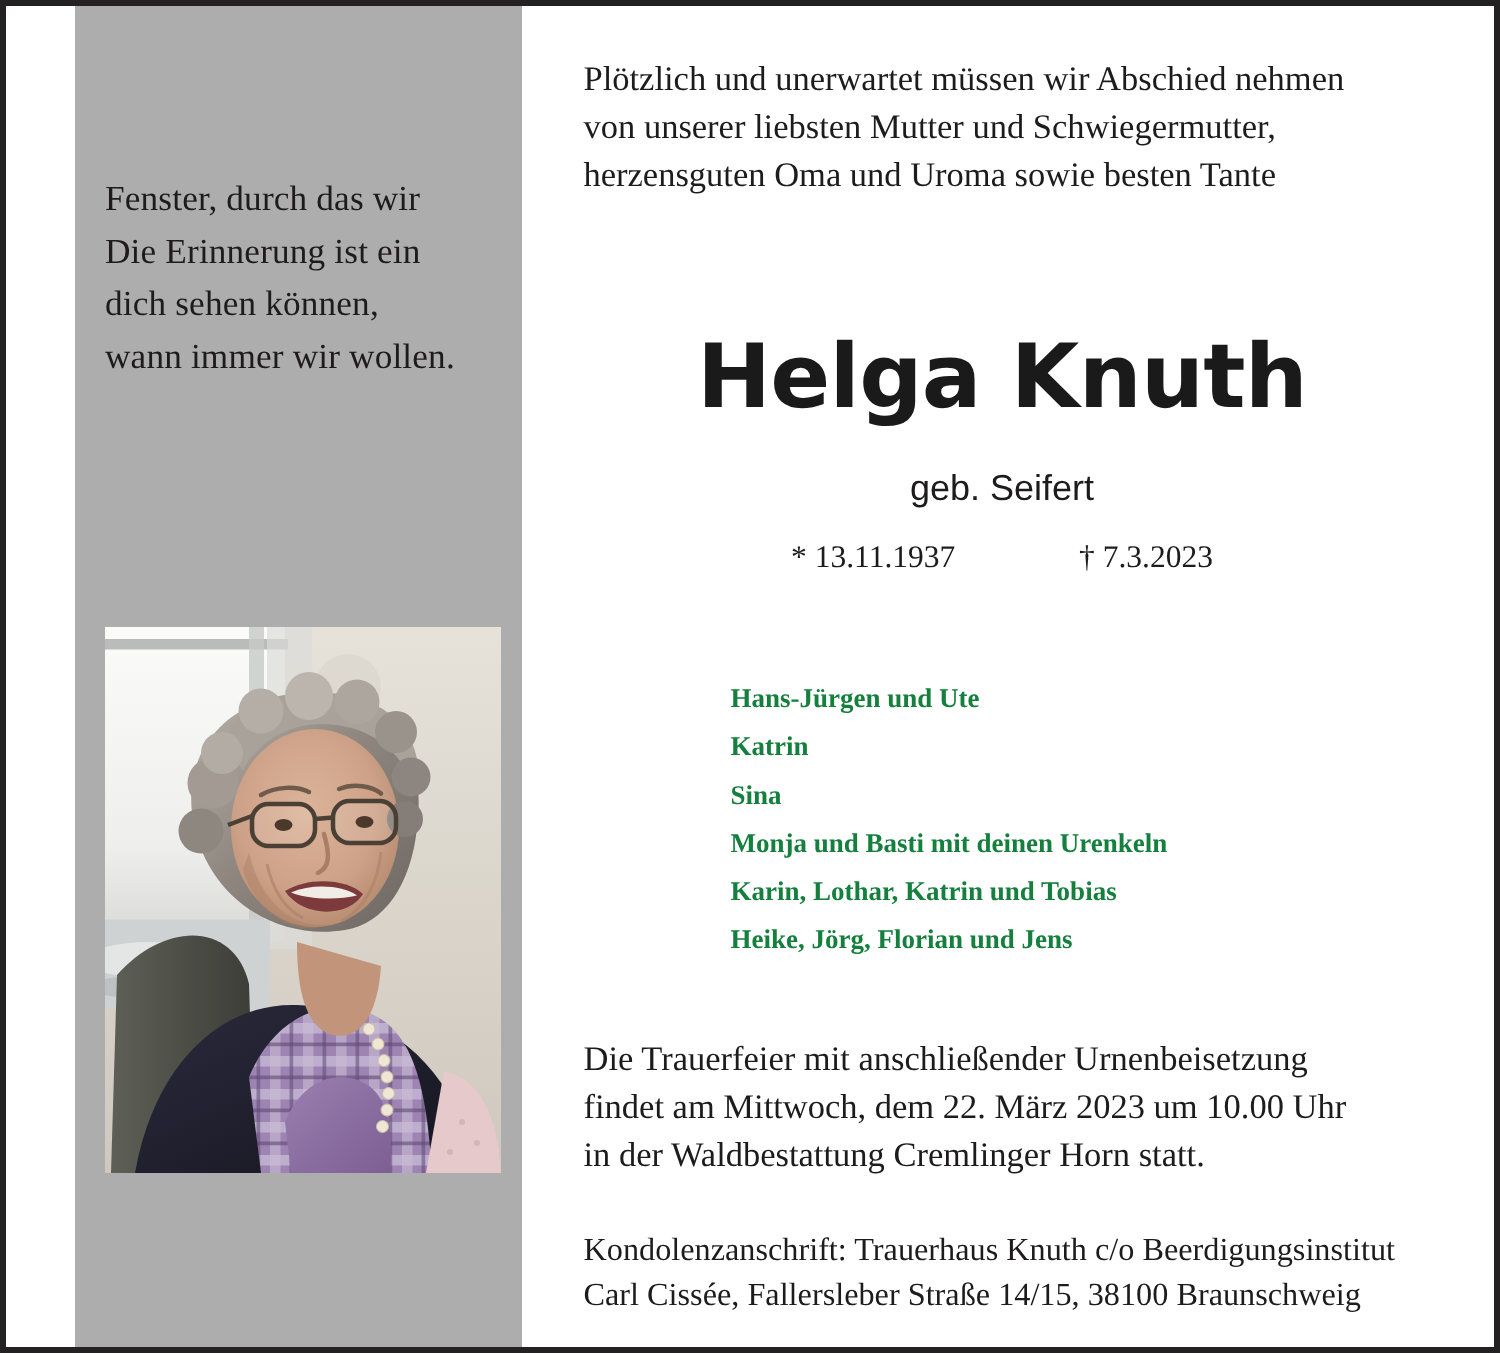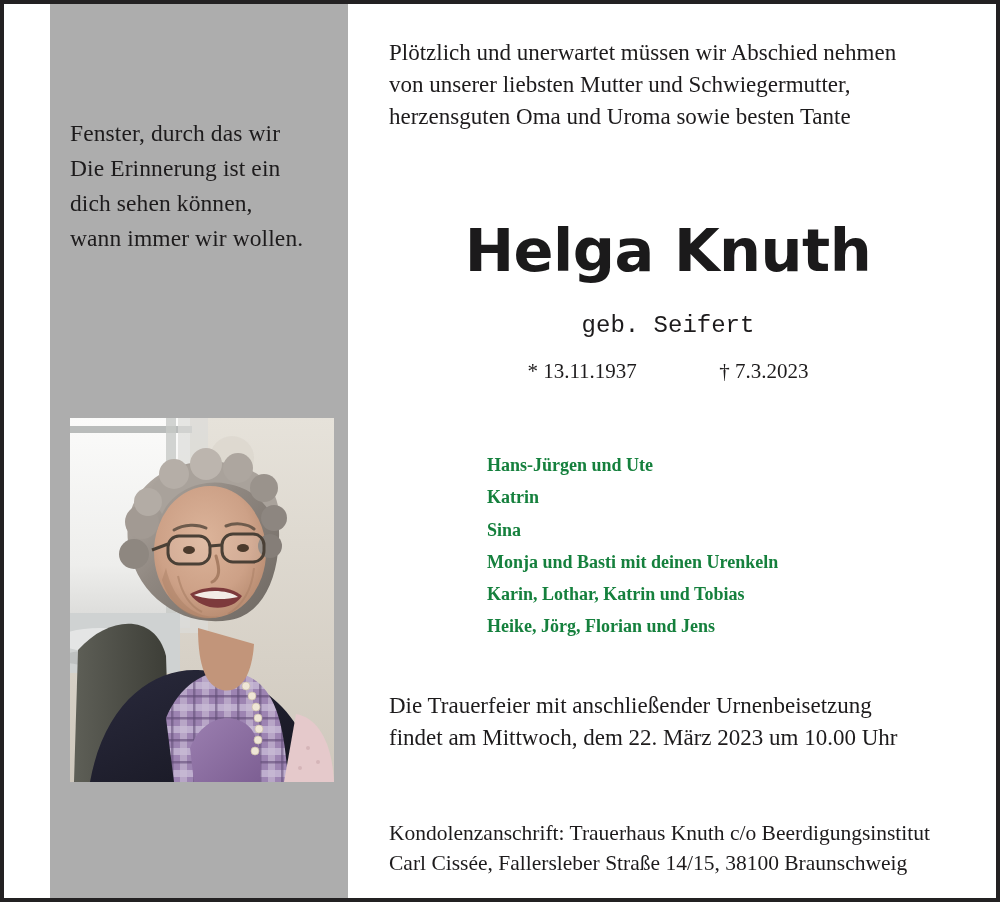--- a/index.html
+++ b/index.html
@@ -90,21 +90,21 @@
     letter-spacing: -0.5px;
     color: #1b1a1b;
   }
 
   .maiden {
     position: absolute;
     left: 0;
     right: 8px;
     top: 308px;
     text-align: center;
-    font-family: Liberation Mono, monospace;
+    font-family: Liberation Sans, sans-serif;
     font-size: 24px;
     color: #1d1b1c;
   }
 
   .dates {
     position: absolute;
     left: 0;
     right: 8px;
     top: 355px;
     text-align: center;
@@ -309,20 +309,21 @@
       <div>Katrin</div>
       <div>Sina</div>
       <div>Monja und Basti mit deinen Urenkeln</div>
       <div>Karin, Lothar, Katrin und Tobias</div>
       <div>Heike, Jörg, Florian und Jens</div>
     </div>
 
     <div class="service">
       <div>Die Trauerfeier mit anschließender Urnenbeisetzung</div>
       <div>findet am Mittwoch, dem  22. März 2023 um 10.00 Uhr</div>
+      <div class="last-line">in der Waldbestattung Cremlinger Horn statt.</div>
     </div>
 
     <div class="condolence">
       <div>Kondolenzanschrift: Trauerhaus Knuth c/o Beerdigungsinstitut</div>
       <div>Carl Cissée, Fallersleber Straße 14/15, 38100 Braunschweig</div>
     </div>
 
   </div>
 </div>
 

